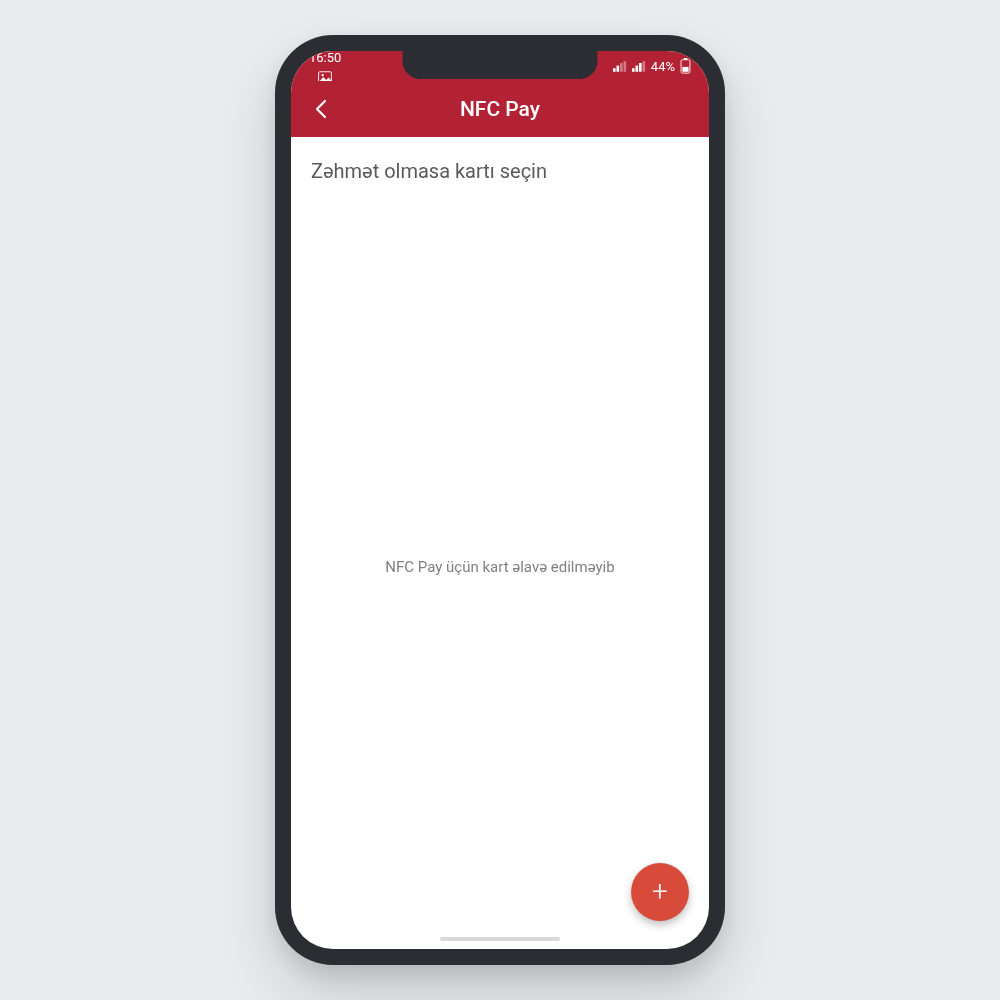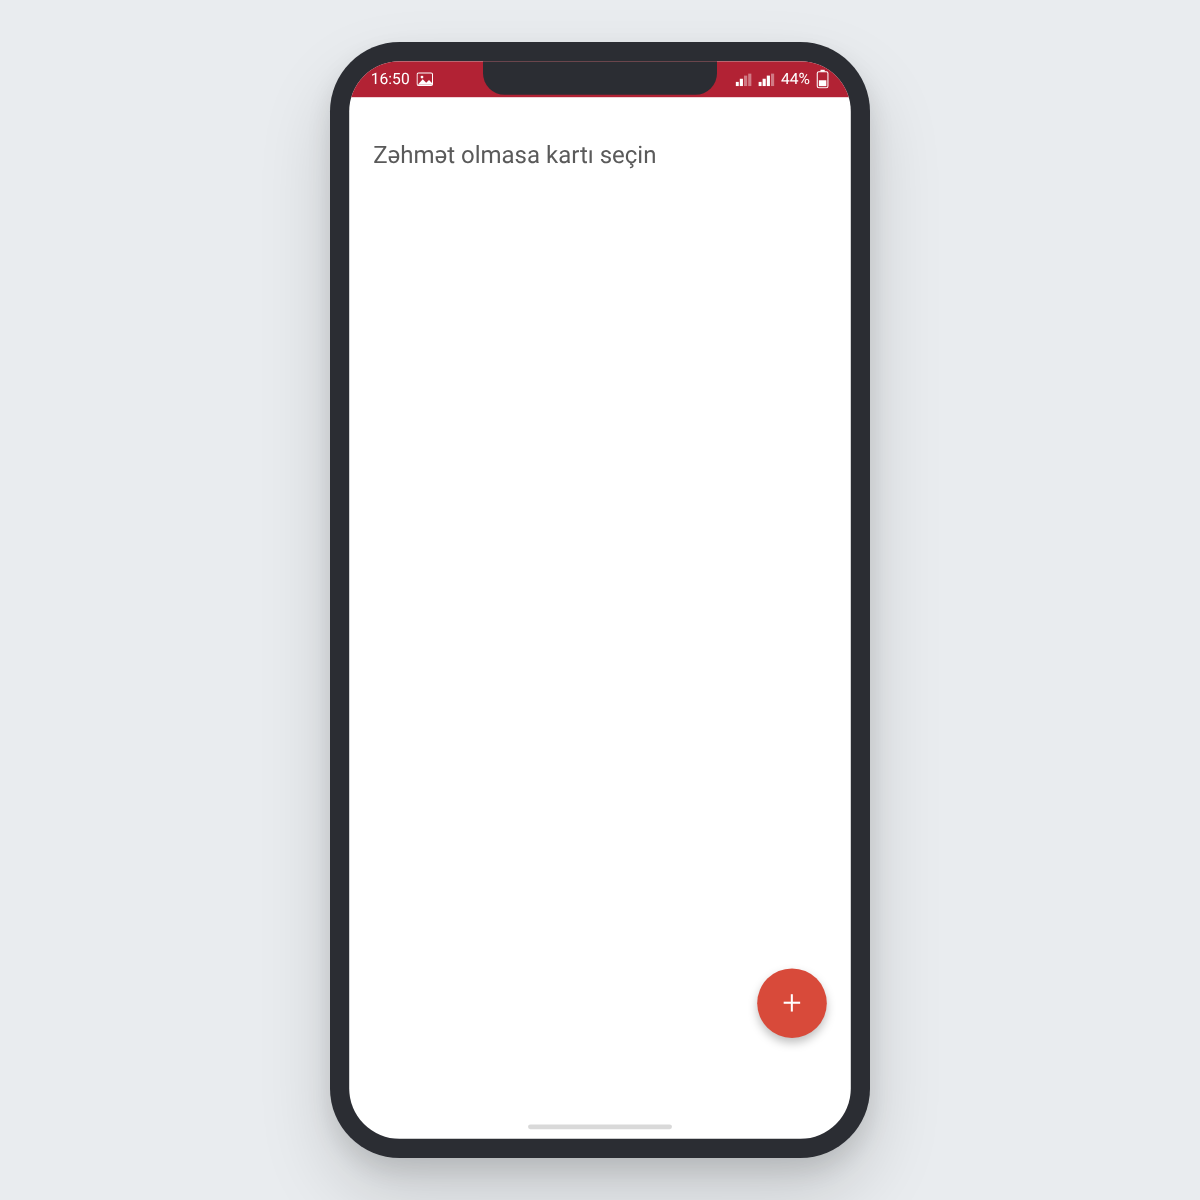--- a/index.html
+++ b/index.html
@@ -59,20 +59,21 @@
       padding: 0 18px;
       color: #fff;
       font-size: 13px;
       font-weight: 400;
     }
     
     .status-left {
       display: flex;
       align-items: center;
       gap: 6px;
+      flex-direction: column;
     }
     
     .status-right {
       display: flex;
       align-items: center;
       gap: 5px;
       font-size: 13px;
     }
     
     .signal-icon, .battery-icon, .image-icon {
@@ -102,21 +103,21 @@
     .app-title {
       position: absolute;
       left: 50%;
       transform: translateX(-50%);
       font-size: 21px;
       font-weight: 500;
       color: #fff;
     }
     
     .content {
-      padding: 36px 20px;
+      padding: 22px 20px;
       height: calc(100% - 86px);
       position: relative;
     }
     
     .subtitle {
       font-size: 20px;
       color: #5a5a5a;
       font-weight: 400;
     }
     
@@ -203,24 +204,33 @@
         <span class="battery-icon">
           <svg width="11" height="16" viewBox="0 0 12 18">
             <rect x="4" y="0" width="4" height="2" fill="#fff"></rect>
             <rect x="1" y="2" width="10" height="15" rx="1.5" stroke="#fff" stroke-width="1" fill="none"></rect>
             <rect x="2.5" y="10" width="7" height="5.5" fill="#fff"></rect>
           </svg>
         </span>
       </div>
     </div>
 
+    <div class="app-bar">
+      <div class="back-button">
+        <svg width="12" height="20" viewBox="0 0 12 20">
+          <path d="M10 2 L2 10 L10 18" stroke="#fff" stroke-width="2.2" fill="none" stroke-linecap="round" stroke-linejoin="round"></path>
+        </svg>
+      </div>
+      <div class="app-title">NFC Pay</div>
+    </div>
 
     <div class="content">
       <div class="subtitle">Zəhmət olmasa kartı seçin</div>
 
+      <div class="empty-state">NFC Pay üçün kart əlavə edilməyib</div>
 
       <div class="fab">
         <span class="fab-icon">+</span>
       </div>
     </div>
 
     <div class="home-indicator"></div>
   </div>
 </div>
 

